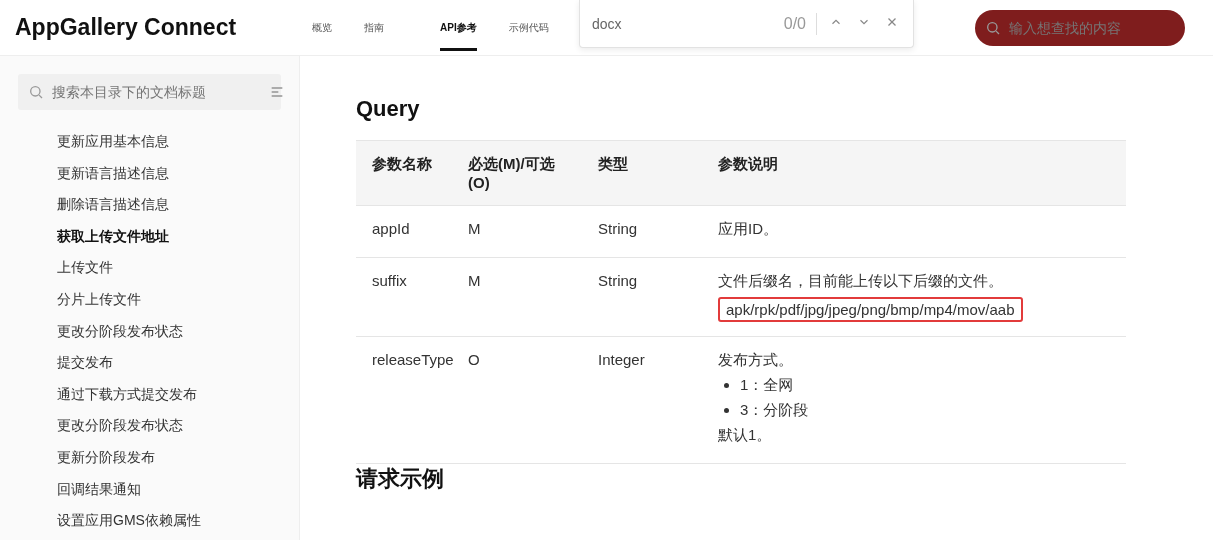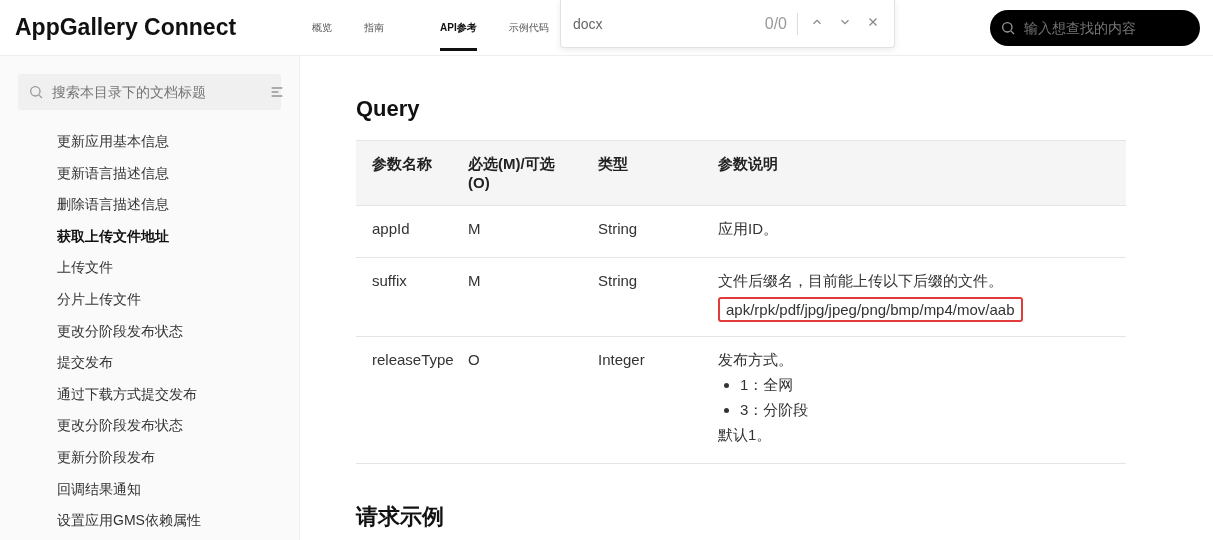--- a/index.html
+++ b/index.html
@@ -44,21 +44,21 @@
   }
   .tab.active::after {
     content: "";
     position: absolute;
     left: 0; right: 0; bottom: 0;
     height: 3px;
     background: #111;
   }
   .find-bar {
     position: absolute;
-    left: 560px;
+    left: 579px;
     top: 0;
     height: 48px;
     width: 335px;
     background: #fff;
     border: 1px solid #e2e2e2;
     border-top: none;
     border-radius: 0 0 4px 4px;
     box-shadow: 0 2px 6px rgba(0,0,0,0.08);
     display: flex;
     align-items: center;
@@ -78,30 +78,30 @@
   .find-sep { width: 1px; height: 22px; background: #ddd; }
   .find-btn {
     cursor: pointer;
     color: #888;
     width: 18px;
     text-align: center;
     user-select: none;
   }
   .global-search {
     position: absolute;
-    right: 13px;
+    right: 28px;
     top: 10px;
     width: 210px;
     height: 36px;
     display: flex;
     align-items: center;
     gap: 8px;
     padding: 0 10px;
     border-radius: 18px;
-    background: #000000;
+    background: #7f1d1d;
   }
   .global-search input {
     border: none;
     outline: none;
     background: transparent;
     font-size: 14px;
     color: #999;
     width: 100%;
   }
   .search-icon svg { display: block; }
@@ -200,21 +200,20 @@
     padding: 2px 6px;
     display: inline-block;
     margin-top: 2px;
   }
   .desc ul { list-style: disc; margin: 6px 0 6px 22px; }
   .desc li { margin-bottom: 6px; }
   .example-title {
     font-size: 22px;
     font-weight: 700;
     color: #111;
-    margin-top: 38px;
   }
 </style>
 </head>
 <body>
 
 <div class="header">
   <div class="brand">AppGallery Connect</div>
   <div class="tabs">
       <div class="tab">概览</div>
       <div class="tab">指南</div>

